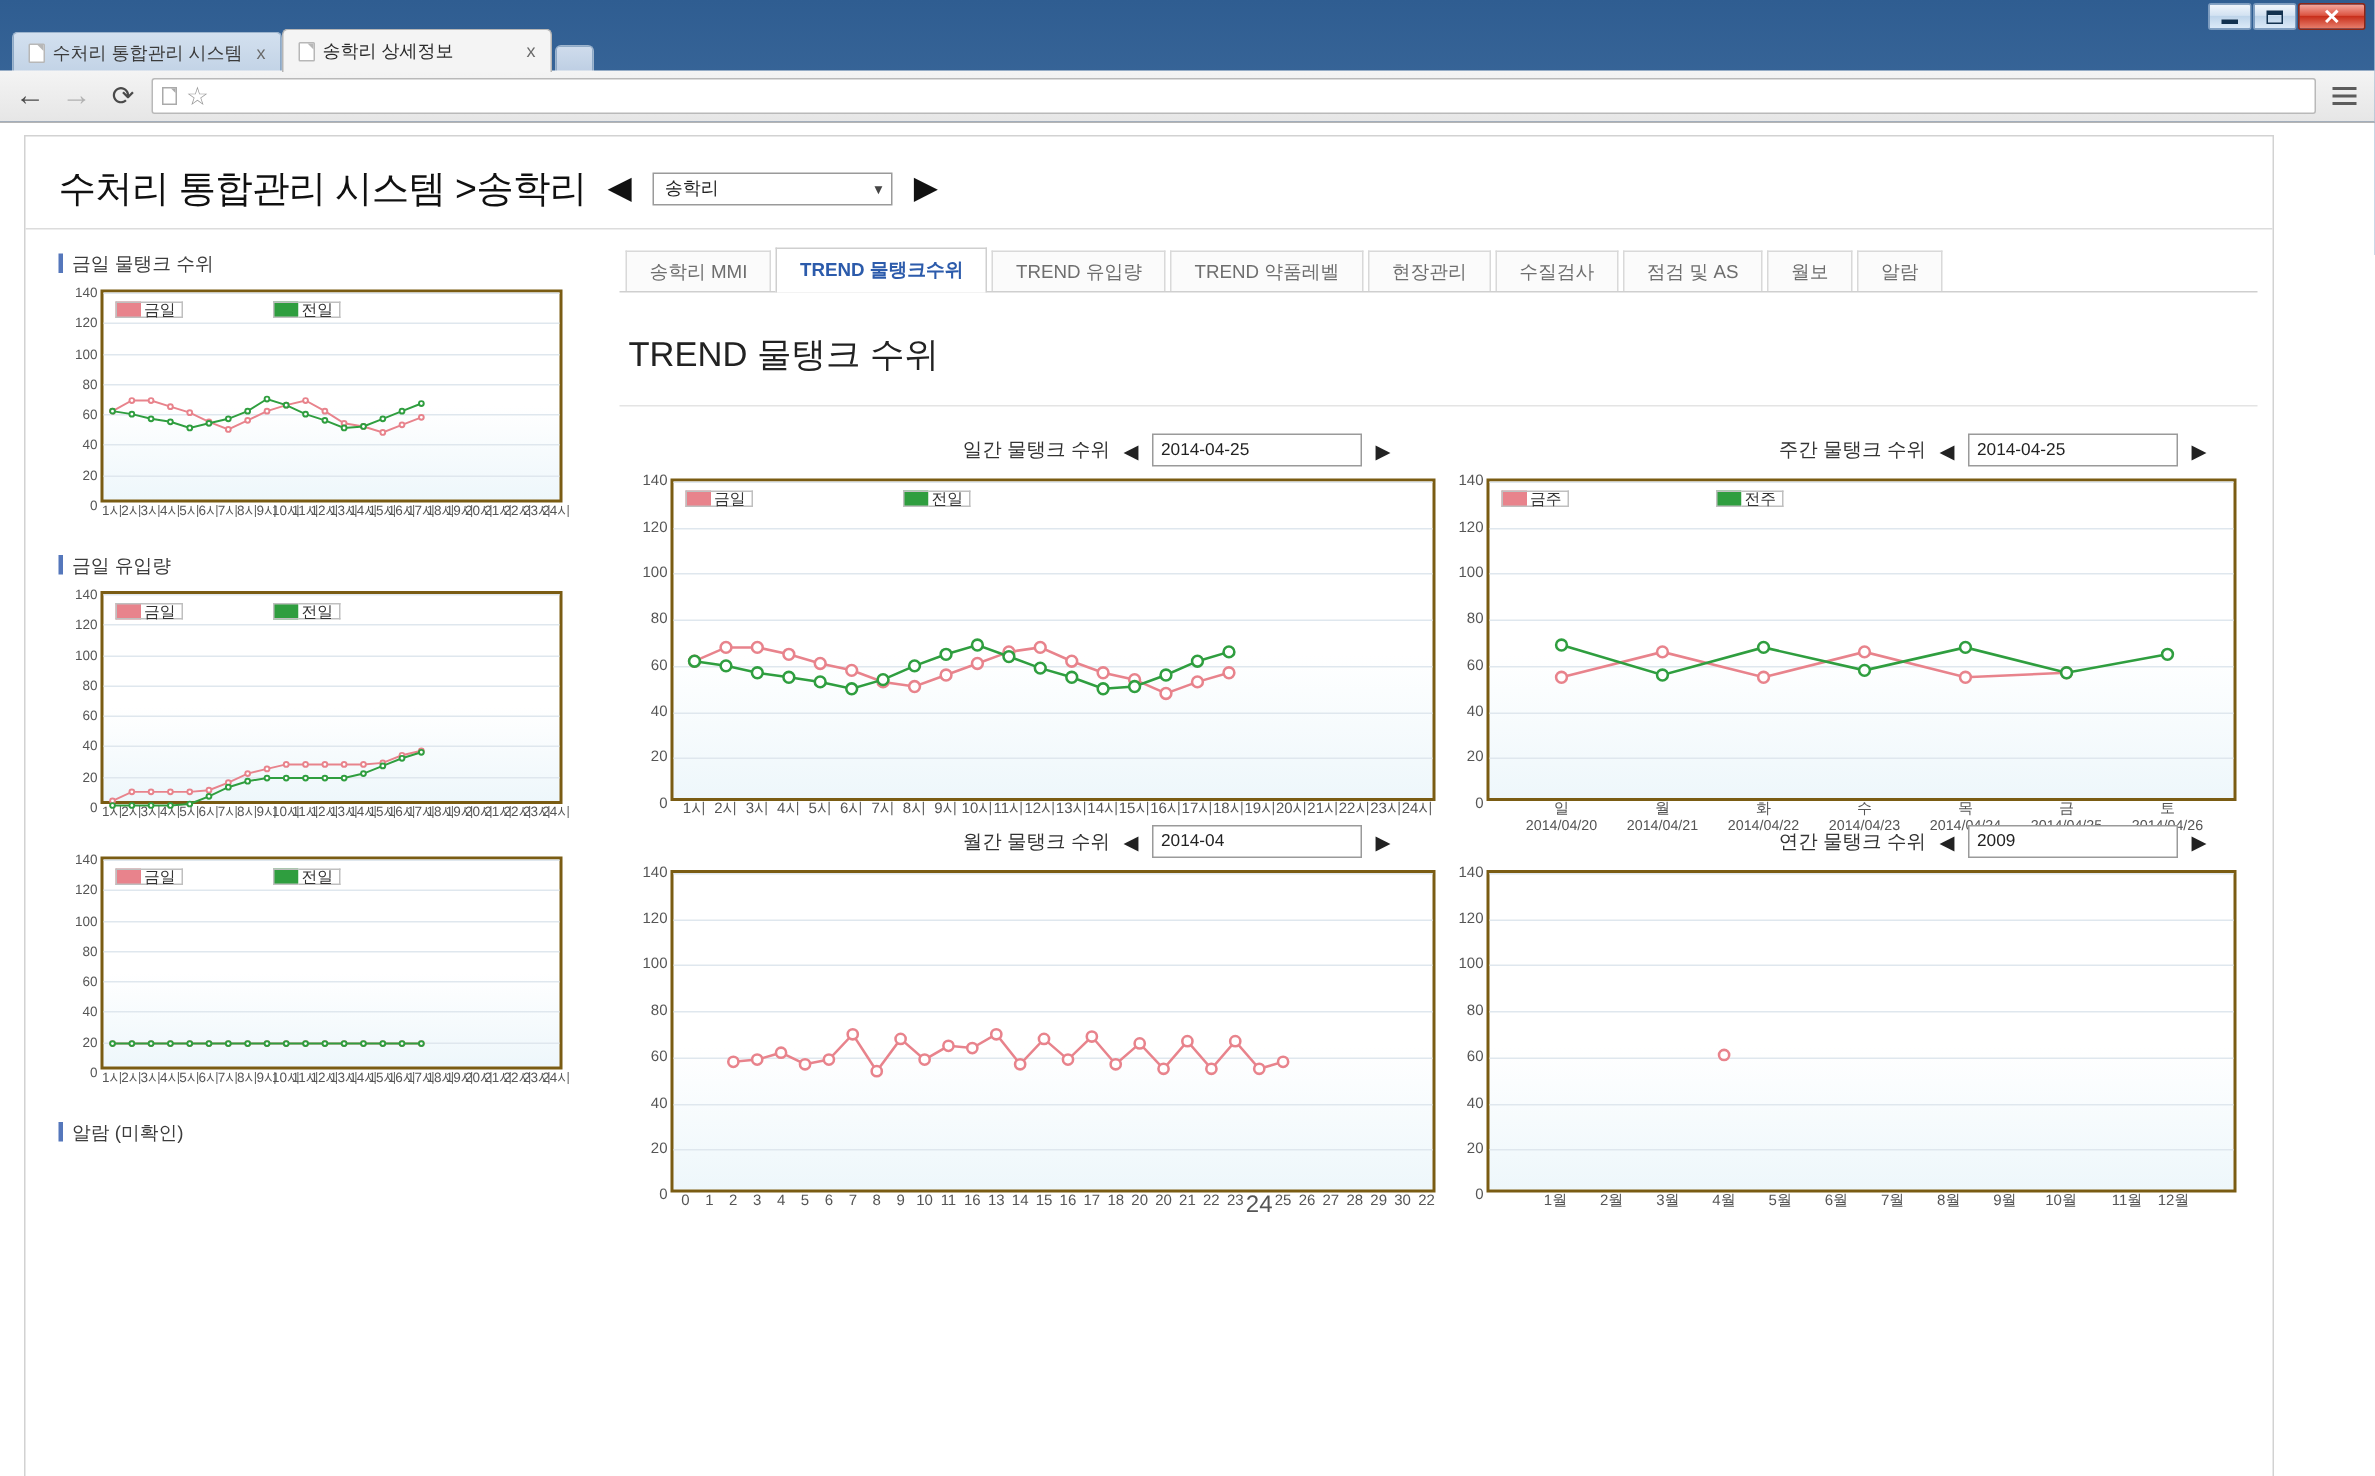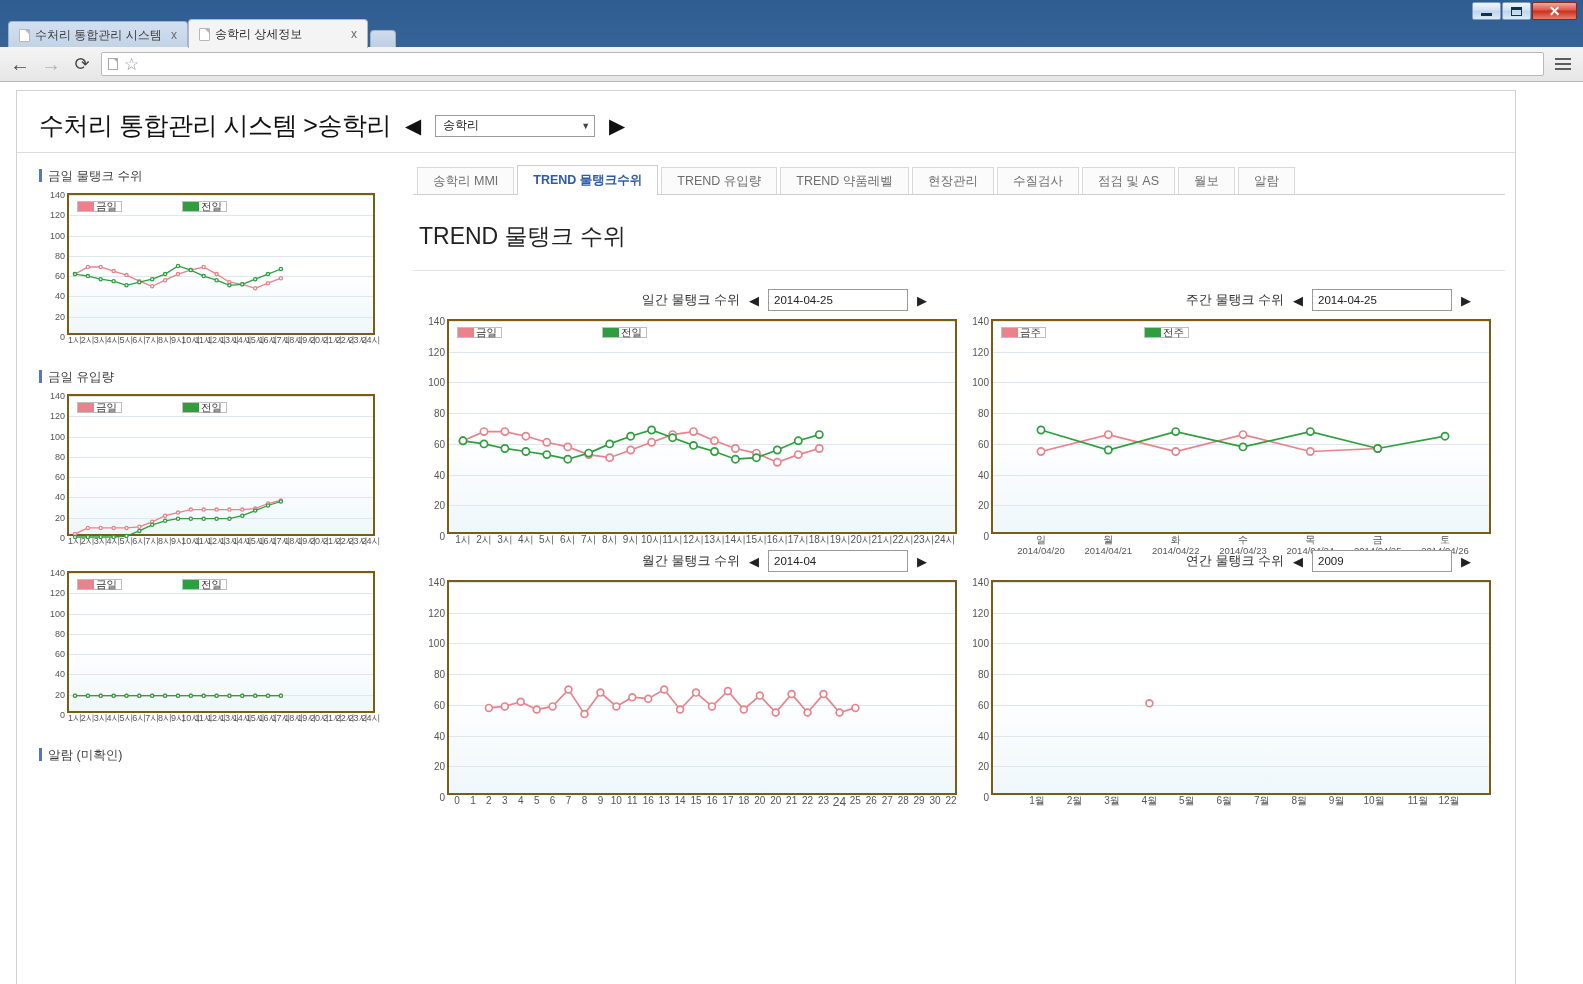--- a/index.html
+++ b/index.html
@@ -865,21 +865,21 @@
                     <div class="xtick" style="left: 231.097px; font-size: 10px;">14</div>
                     <div class="xtick" style="left: 247.032px; font-size: 10px;">15</div>
                     <div class="xtick" style="left: 262.968px; font-size: 10px;">16</div>
                     <div class="xtick" style="left: 278.903px; font-size: 10px;">17</div>
                     <div class="xtick" style="left: 294.839px; font-size: 10px;">18</div>
                     <div class="xtick" style="left: 310.774px; font-size: 10px;">20</div>
                     <div class="xtick" style="left: 326.71px; font-size: 10px;">20</div>
                     <div class="xtick" style="left: 342.645px; font-size: 10px;">21</div>
                     <div class="xtick" style="left: 358.581px; font-size: 10px;">22</div>
                     <div class="xtick" style="left: 374.516px; font-size: 10px;">23</div>
-                    <div class="xtick" style="left: 390.452px; font-size: 12px;">24</div>
+                    <div class="xtick" style="left: 390.452px; font-size: 16px;">24</div>
                     <div class="xtick" style="left: 406.387px; font-size: 10px;">25</div>
                     <div class="xtick" style="left: 422.323px; font-size: 10px;">26</div>
                     <div class="xtick" style="left: 438.258px; font-size: 10px;">27</div>
                     <div class="xtick" style="left: 454.194px; font-size: 10px;">28</div>
                     <div class="xtick" style="left: 470.129px; font-size: 10px;">29</div>
                     <div class="xtick" style="left: 486.065px; font-size: 10px;">30</div>
                     <div class="xtick" style="left: 502px; font-size: 10px;">22</div>
                     <svg class="series" width="510" height="215">
                       <path d="M39.9 125.9 L55.8 124.4 L71.7 119.8 L87.7 127.5 L103.6 124.4 L119.5 107.5 L135.5 132.1 L151.4 110.6 L167.4 124.4 L183.3 115.2 L199.2 116.7 L215.2 107.5 L231.1 127.5 L247.0 110.6 L263.0 124.4 L278.9 109.0 L294.8 127.5 L310.8 113.6 L326.7 130.5 L342.6 112.1 L358.6 130.5 L374.5 112.1 L390.5 130.5 L406.4 125.9 " fill="none" stroke="#e8838c" stroke-width="1.7"></path>
                       <circle cx="39.9" cy="125.9" r="3.4" fill="#fff" stroke="#e8838c" stroke-width="1.7"></circle>

